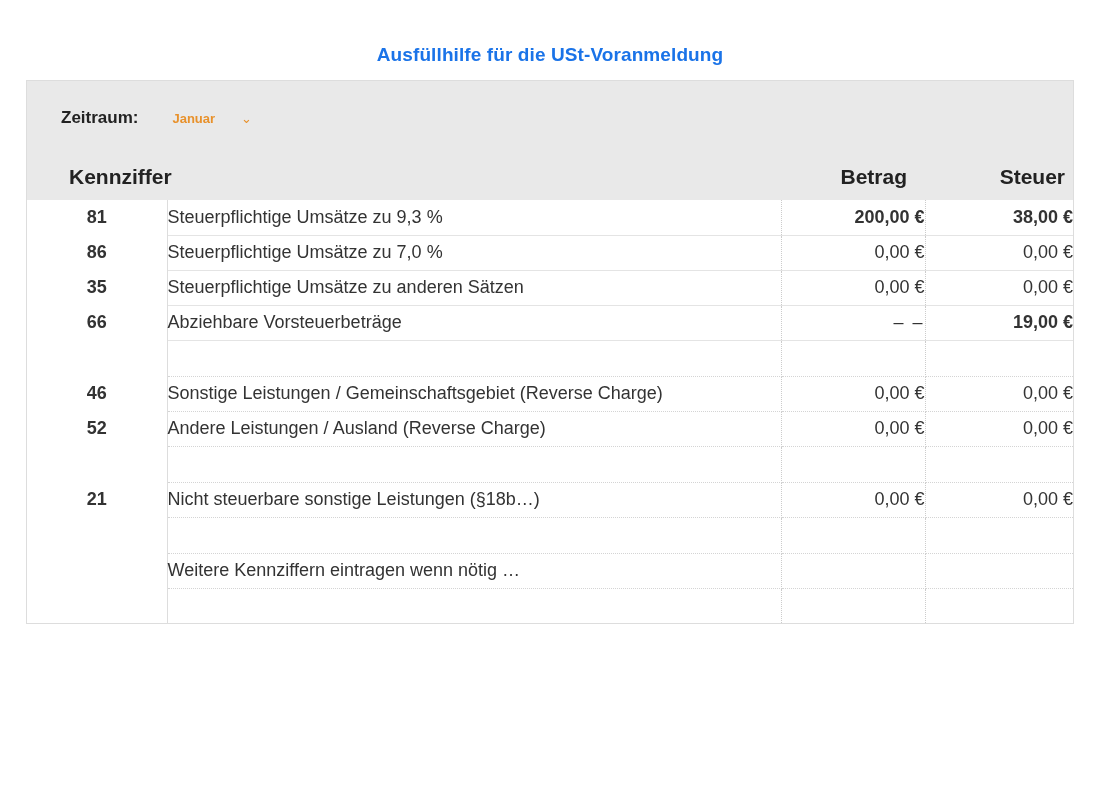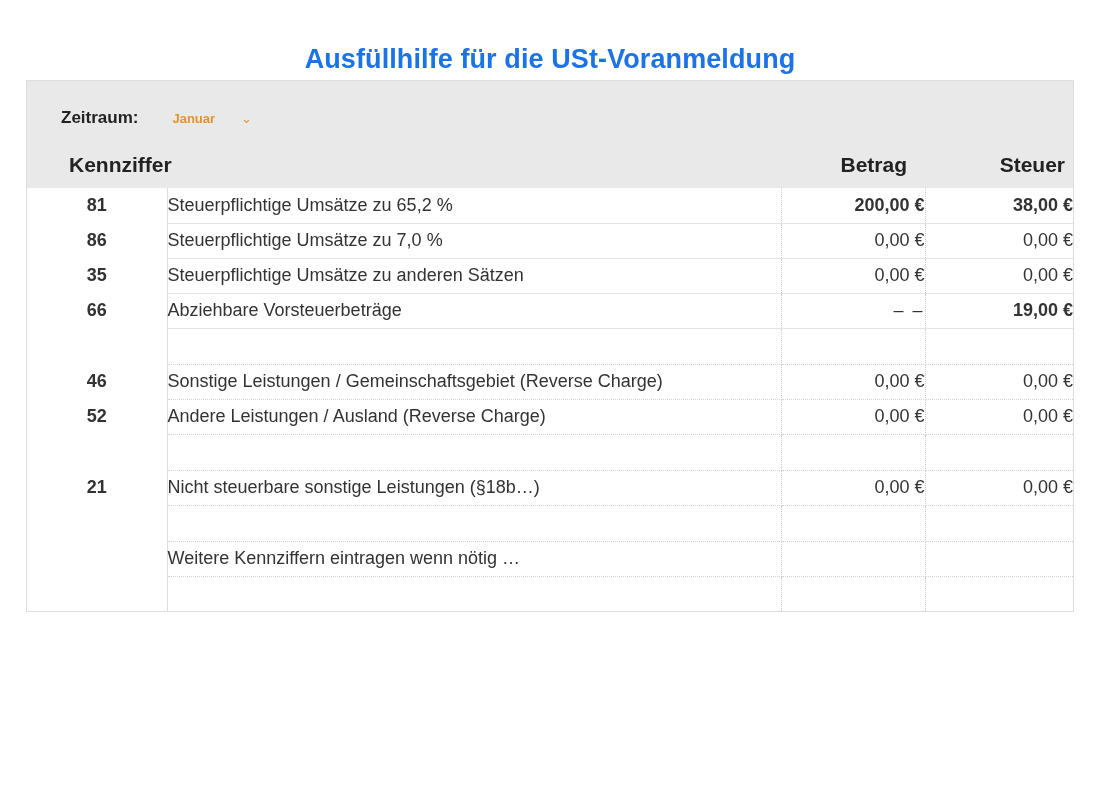--- a/index.html
+++ b/index.html
@@ -16,41 +16,41 @@
     position: relative;
     width: 1100px;
     height: 806px;
     background: #ffffff;
     box-sizing: border-box;
   }
 
   .page-title {
     text-align: center;
     color: #1a73e8;
-    font-size: 27px;
+    font-size: 19px;
     font-weight: bold;
     padding-top: 44px;
     letter-spacing: 0.1px;
   }
 
   .panel {
     position: absolute;
     left: 26px;
     top: 80px;
     width: 1048px;
     border: 1px solid #dddddd;
     border-top: none;
     box-sizing: border-box;
     background: #ffffff;
   }
 
   .panel-head {
     background: #e9e9e9;
     border-top: 1px solid #dddddd;
-    height: 108px;
+    height: 120px;
     box-sizing: border-box;
     position: relative;
   }
 
   .period-row {
     display: flex;
     align-items: center;
     padding: 27px 0 0 34px;
   }
 
@@ -188,21 +188,21 @@
     <table class="grid">
       <colgroup>
         <col class="c-kz">
         <col class="c-desc">
         <col class="c-betrag">
         <col class="c-steuer">
       </colgroup>
       <tbody id="grid-body">
           <tr class="top-block">
             <td class="cell-kz">81</td>
-            <td class="cell-desc">Steuerpflichtige Umsätze zu 65,2 %</td>
+            <td class="cell-desc">Steuerpflichtige Umsätze zu 9,3 %</td>
             <td class="cell-num strong">200,00 €</td>
             <td class="cell-num last strong">38,00 €</td>
           </tr>
           <tr class="top-block">
             <td class="cell-kz">86</td>
             <td class="cell-desc">Steuerpflichtige Umsätze zu 7,0 %</td>
             <td class="cell-num zero">0,00 €</td>
             <td class="cell-num last zero">0,00 €</td>
           </tr>
           <tr class="top-block">

